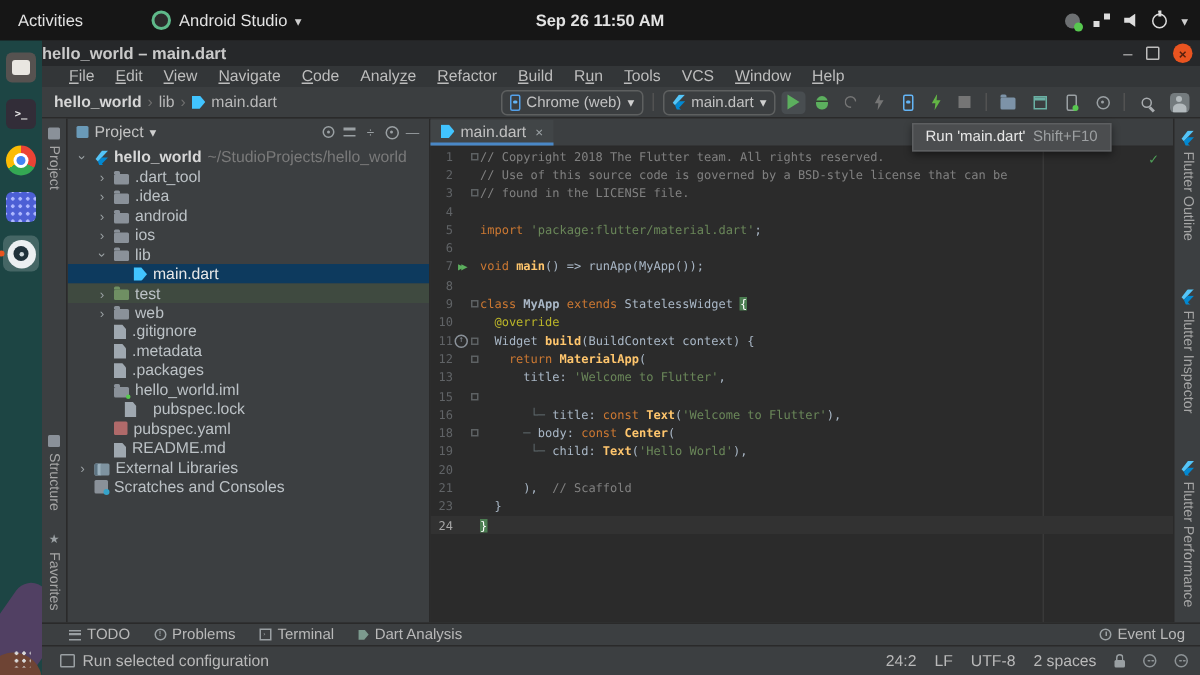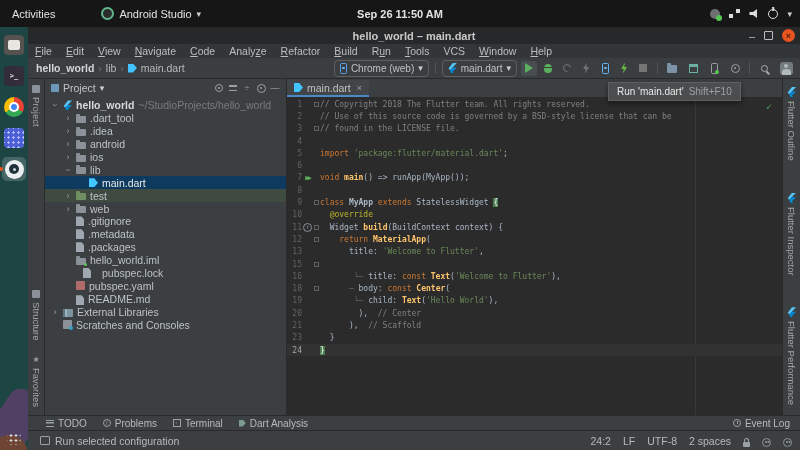--- a/index.html
+++ b/index.html
@@ -38,26 +38,26 @@
   .ic-as{width:19px;height:19px;border-radius:50%;background:#eceff1;position:relative}
   .ic-as::before{content:"";position:absolute;left:4.5px;top:4.5px;width:10px;height:10px;border-radius:50%;background:#20313a}
   .ic-as::after{content:"";position:absolute;left:8px;top:8px;width:3px;height:3px;border-radius:50%;background:#cfd8dc}
   #dock .wp1{position:absolute;left:-6px;top:362px;width:40px;height:70px;background:#514063;border-radius:12px;transform:rotate(35deg);z-index:0}
   #dock .wp2{position:absolute;left:-10px;top:408px;width:38px;height:38px;border-radius:50%;background:#6e4434;z-index:1}
   .app-grid{position:absolute;left:50%;bottom:5px;transform:translateX(-50%);width:13px;height:13px;z-index:3;
             background-image:radial-gradient(#d9d9d9 1px,transparent 1.3px);background-size:5px 5px;background-position:1px 1px}
   
   #win{position:absolute;left:28px;top:27px;width:772px;height:423px;display:flex;flex-direction:column;background:#2b2b2b}
   .titlebar{height:17px;background:#26282a;display:flex;align-items:center;position:relative;flex:none}
-  .titlebar .title{position:absolute;left:0;right:0;text-align:center;font-size:11px;font-weight:bold;color:#c9c9c9}
+  .titlebar .title{position:absolute;left:0;right:0;text-align:left;font-size:11px;font-weight:bold;color:#c9c9c9}
   .winbtns{position:absolute;right:5px;top:0;height:17px;display:flex;align-items:center;gap:9px}
   .win-min{color:#bdbdbd;font-size:11px;line-height:8px}
   .win-max{width:7px;height:7px;border:1px solid #bdbdbd;border-radius:1px}
   .win-close{width:13px;height:13px;border-radius:50%;background:#e95420;color:#55200e;font:bold 9px "Liberation Sans",sans-serif;display:flex;align-items:center;justify-content:center}
-  .menubar{height:14px;background:#333638;display:flex;align-items:center;gap:14px;padding-left:7px;flex:none;font-size:10.5px;color:#bdbdbd}
+  .menubar{height:14px;background:#333638;display:flex;align-items:center;gap:14px;padding-left:18px;flex:none;font-size:10.5px;color:#bdbdbd}
   .menubar .menu-item u{text-decoration:underline}
   .toolbar{height:20px;background:#3b3e40;border-bottom:1px solid #2a2a2a;display:flex;align-items:center;flex:none;position:relative}
   .breadcrumb{display:flex;align-items:center;gap:4px;margin-left:8px;font-size:10.5px;color:#b9b9b9}
   .breadcrumb .sep{color:#707070}
   .breadcrumb .crumb.bold{font-weight:bold;color:#d6d6d6}
   .tb-right{position:absolute;right:4px;top:0;height:20px;display:flex;align-items:center;gap:4px}
   .combo{display:flex;align-items:center;gap:4px;border:1px solid #5e6060;border-radius:4px;height:15px;padding:0 5px;font-size:10px;color:#c2c2c2}
   .tb-sep{width:1px;height:12px;background:#525252;margin:0 2px}
   .tb-btn{width:16px;height:15px;display:flex;align-items:center;justify-content:center;border-radius:3px;position:relative}
   .tb-btn.hover{background:#484d50}
@@ -160,21 +160,21 @@
   .todo-ic{width:8px;height:7px;border-top:1.5px solid #9aa0a3;border-bottom:1.5px solid #9aa0a3;box-sizing:border-box;background:linear-gradient(#9aa0a3,#9aa0a3) center/100% 1.5px no-repeat}
   .problems-ic{width:8px;height:8px;border:1px solid #9aa0a3;border-radius:50%;box-sizing:border-box;font:bold 5px "Liberation Sans",sans-serif;color:#9aa0a3;text-align:center;line-height:6px}
   .term-ic{width:8px;height:8px;border:1px solid #9aa0a3;box-sizing:border-box;font:bold 4px "DejaVu Sans Mono",monospace;color:#9aa0a3;text-align:left;line-height:6px;padding-left:1px}
   .dart-ic{width:7px;height:7px;background:#7c9a8e;clip-path:polygon(0 0,58% 0,100% 50%,58% 100%,0 100%)}
   .eventlog{position:absolute;right:10px;display:flex;align-items:center;gap:4px}
   .clock-ic{width:8px;height:8px;border:1px solid #9aa0a3;border-radius:50%;box-sizing:border-box;position:relative}
   .clock-ic::after{content:"";position:absolute;left:3px;top:1px;width:1px;height:3px;background:#9aa0a3}
   .statusbar{height:19px;background:#3c3f41;border-top:1px solid #2a2a2a;display:flex;align-items:center;flex:none;font-size:10.5px;color:#b9b9b9;padding:0 8px}
   .statusbar .msg{display:flex;align-items:center;gap:5px;margin-left:4px}
   .msg-ic{width:8px;height:7px;border:1px solid #9aa0a3;border-radius:1px}
-  .statusbar .right{margin-left:auto;display:flex;align-items:flex-end;gap:12px}
+  .statusbar .right{margin-left:auto;display:flex;align-items:center;gap:12px}
   .lock-ic{width:7px;height:5px;background:#9aa0a3;border-radius:1px;position:relative;margin-top:3px}
   .lock-ic::before{content:"";position:absolute;left:1px;top:-4px;width:5px;height:4px;border:1px solid #9aa0a3;border-bottom:none;border-radius:3px 3px 0 0;box-sizing:border-box}
   .face-ic{width:9px;height:9px;border:1px solid #8d9396;border-radius:50%;box-sizing:border-box;position:relative}
   .face-ic::after{content:"";position:absolute;left:2px;top:2.5px;width:1.5px;height:1.5px;border-radius:50%;background:#8d9396;box-shadow:2.5px 0 0 #8d9396}
 </style>
 </head>
 <body>
 
 <div id="topbar">
   <span class="activities">Activities</span>
@@ -467,21 +467,21 @@
           <div class="cline"><span class="gut"><span class="num">8</span><span class="gicon"></span><span class="fold"></span></span><span class="ctext"></span></div>
           <div class="cline"><span class="gut"><span class="num">9</span><span class="gicon"></span><span class="fold"><span class="fold-box"></span></span></span><span class="ctext"><span class="kw">class </span><span class="ty">MyApp </span><span class="kw">extends </span><span class="pl">StatelessWidget </span><span class="bh">{</span></span></div>
           <div class="cline"><span class="gut"><span class="num">10</span><span class="gicon"></span><span class="fold"></span></span><span class="ctext"><span class="ann">  @override</span></span></div>
           <div class="cline"><span class="gut"><span class="num">11</span><span class="gicon"><span class="ovr">↑</span></span><span class="fold"><span class="fold-box"></span></span></span><span class="ctext"><span class="pl">  Widget </span><span class="fn">build</span><span class="pl">(BuildContext context) {</span></span></div>
           <div class="cline"><span class="gut"><span class="num">12</span><span class="gicon"></span><span class="fold"><span class="fold-box"></span></span></span><span class="ctext"><span class="kw">    return </span><span class="cls">MaterialApp</span><span class="pl">(</span></span></div>
           <div class="cline"><span class="gut"><span class="num">13</span><span class="gicon"></span><span class="fold"></span></span><span class="ctext"><span class="pl">      title: </span><span class="str">'Welcome to Flutter'</span><span class="pl">,</span></span></div>
           <div class="cline"><span class="gut"><span class="num">15</span><span class="gicon"></span><span class="fold"><span class="fold-box"></span></span></span></div>
           <div class="cline"><span class="gut"><span class="num">16</span><span class="gicon"></span><span class="fold"></span></span><span class="ctext"><span class="pl">       </span><span class="gd">└─ </span><span class="pl">title: </span><span class="kw">const </span><span class="cls">Text</span><span class="pl">(</span><span class="str">'Welcome to Flutter'</span><span class="pl">),</span></span></div>
           <div class="cline"><span class="gut"><span class="num">18</span><span class="gicon"></span><span class="fold"><span class="fold-box"></span></span></span><span class="ctext"><span class="pl">      </span><span class="gd">─ </span><span class="pl">body: </span><span class="kw">const </span><span class="cls">Center</span><span class="pl">(</span></span></div>
           <div class="cline"><span class="gut"><span class="num">19</span><span class="gicon"></span><span class="fold"></span></span><span class="ctext"><span class="pl">       </span><span class="gd">└─ </span><span class="pl">child: </span><span class="cls">Text</span><span class="pl">(</span><span class="str">'Hello World'</span><span class="pl">),</span></span></div>
-          <div class="cline"><span class="gut"><span class="num">20</span><span class="gicon"></span><span class="fold"></span></span><span class="ctext"><span class="pl">        ),  </span><span class="cm">// Center</span></span></div>
+          <div class="cline"><span class="gut"><span class="num">20</span><span class="gicon"></span><span class="fold"></span></span></div>
           <div class="cline"><span class="gut"><span class="num">21</span><span class="gicon"></span><span class="fold"></span></span><span class="ctext"><span class="pl">      ),  </span><span class="cm">// Scaffold</span></span></div>
           <div class="cline"><span class="gut"><span class="num">23</span><span class="gicon"></span><span class="fold"></span></span><span class="ctext"><span class="pl">  }</span></span></div>
           <div class="cline cur"><span class="gut"><span class="num">24</span><span class="gicon"></span><span class="fold"></span></span><span class="ctext"><span class="bh">}</span></span></div>
         </div>
     </div>
 
     <div class="rstrip">
       <div class="tabs" id="rstripTabs">
           <span class="vtab">
             <span class="ic-flutter"></span>

